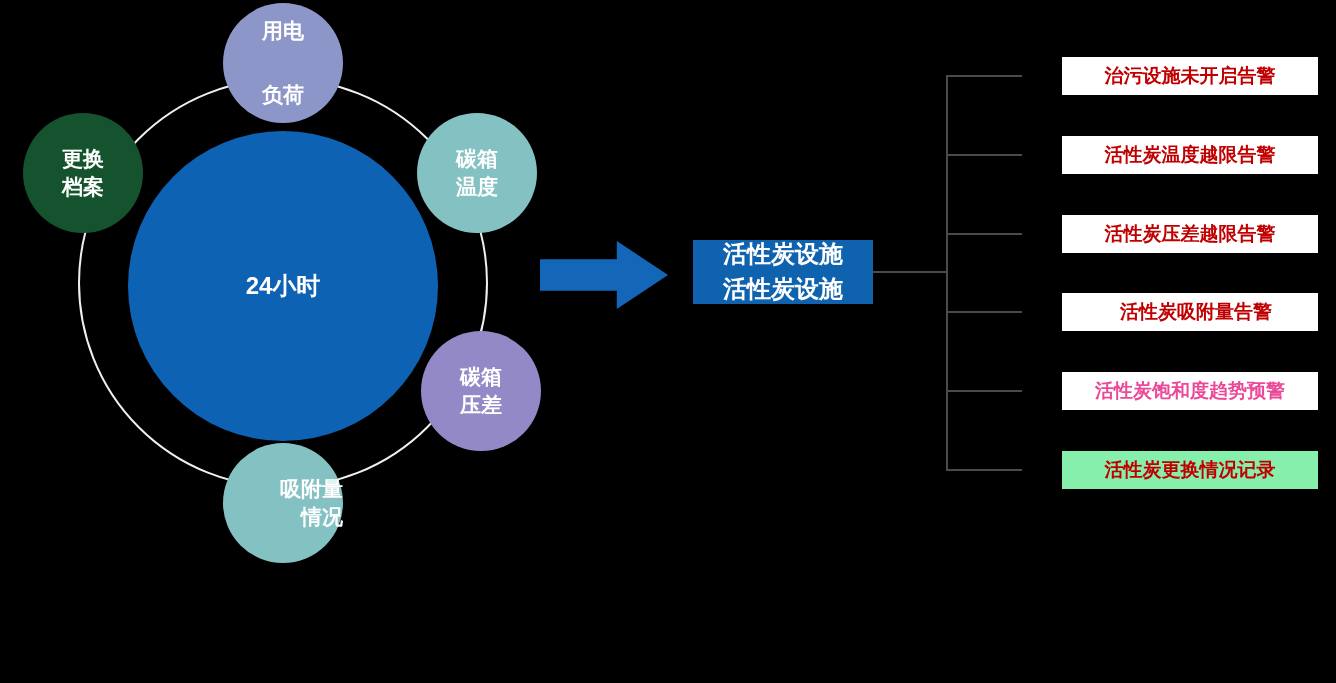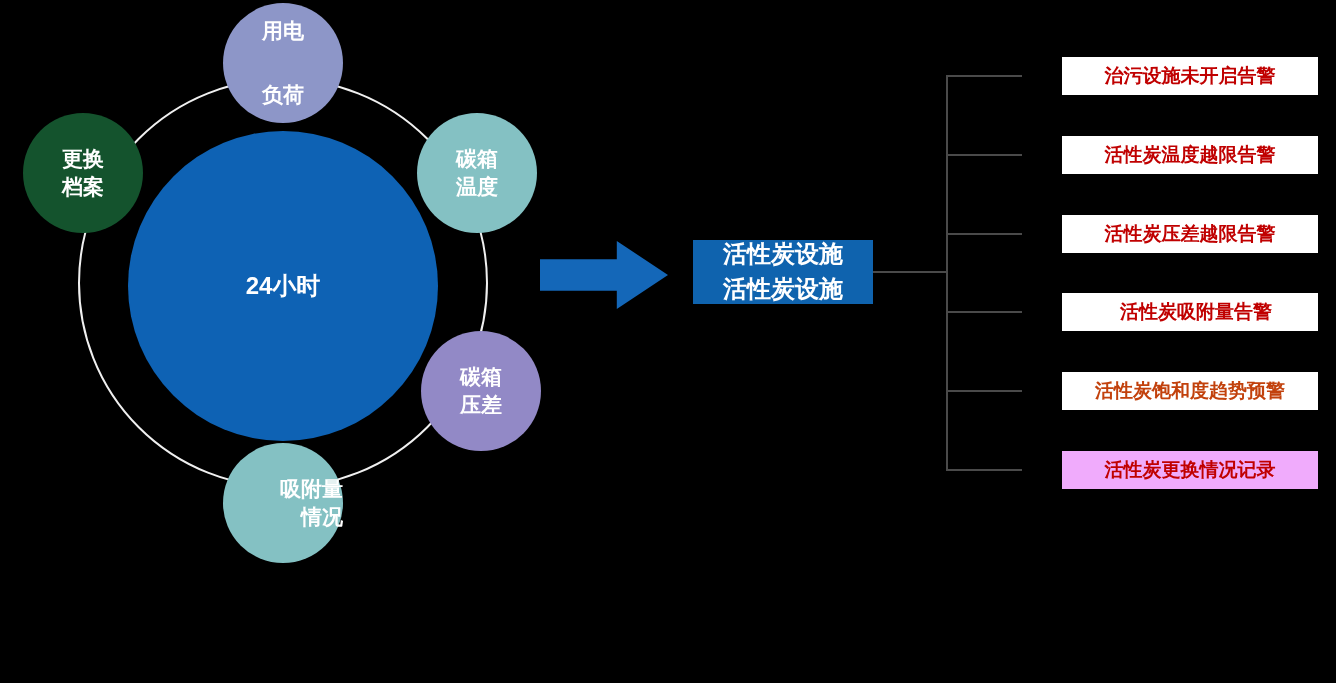--- a/index.html
+++ b/index.html
@@ -184,19 +184,19 @@
   <div class="alert alert-2" style="background-color: rgb(255, 255, 255);">
     <span style="color: rgb(192, 0, 0);">活性炭温度越限告警</span>
   </div>
   <div class="alert alert-3" style="background-color: rgb(255, 255, 255);">
     <span style="color: rgb(192, 0, 0);">活性炭压差越限告警</span>
   </div>
   <div class="alert alert-4" style="background-color: rgb(255, 255, 255);">
     <span style="color: rgb(192, 0, 0); margin-left: 12px;">活性炭吸附量告警</span>
   </div>
   <div class="alert alert-5" style="background-color: rgb(255, 255, 255);">
-    <span style="color: #c2410c;">活性炭饱和度趋势预警</span>
-  </div>
-  <div class="alert alert-6" style="background-color: #f0abfc;">
+    <span style="color: #ec4899;">活性炭饱和度趋势预警</span>
+  </div>
+  <div class="alert alert-6" style="background-color: #86efac;">
     <span style="color: rgb(192, 0, 0);">活性炭更换情况记录</span>
   </div>
 
 </div>
 
 </body></html>

